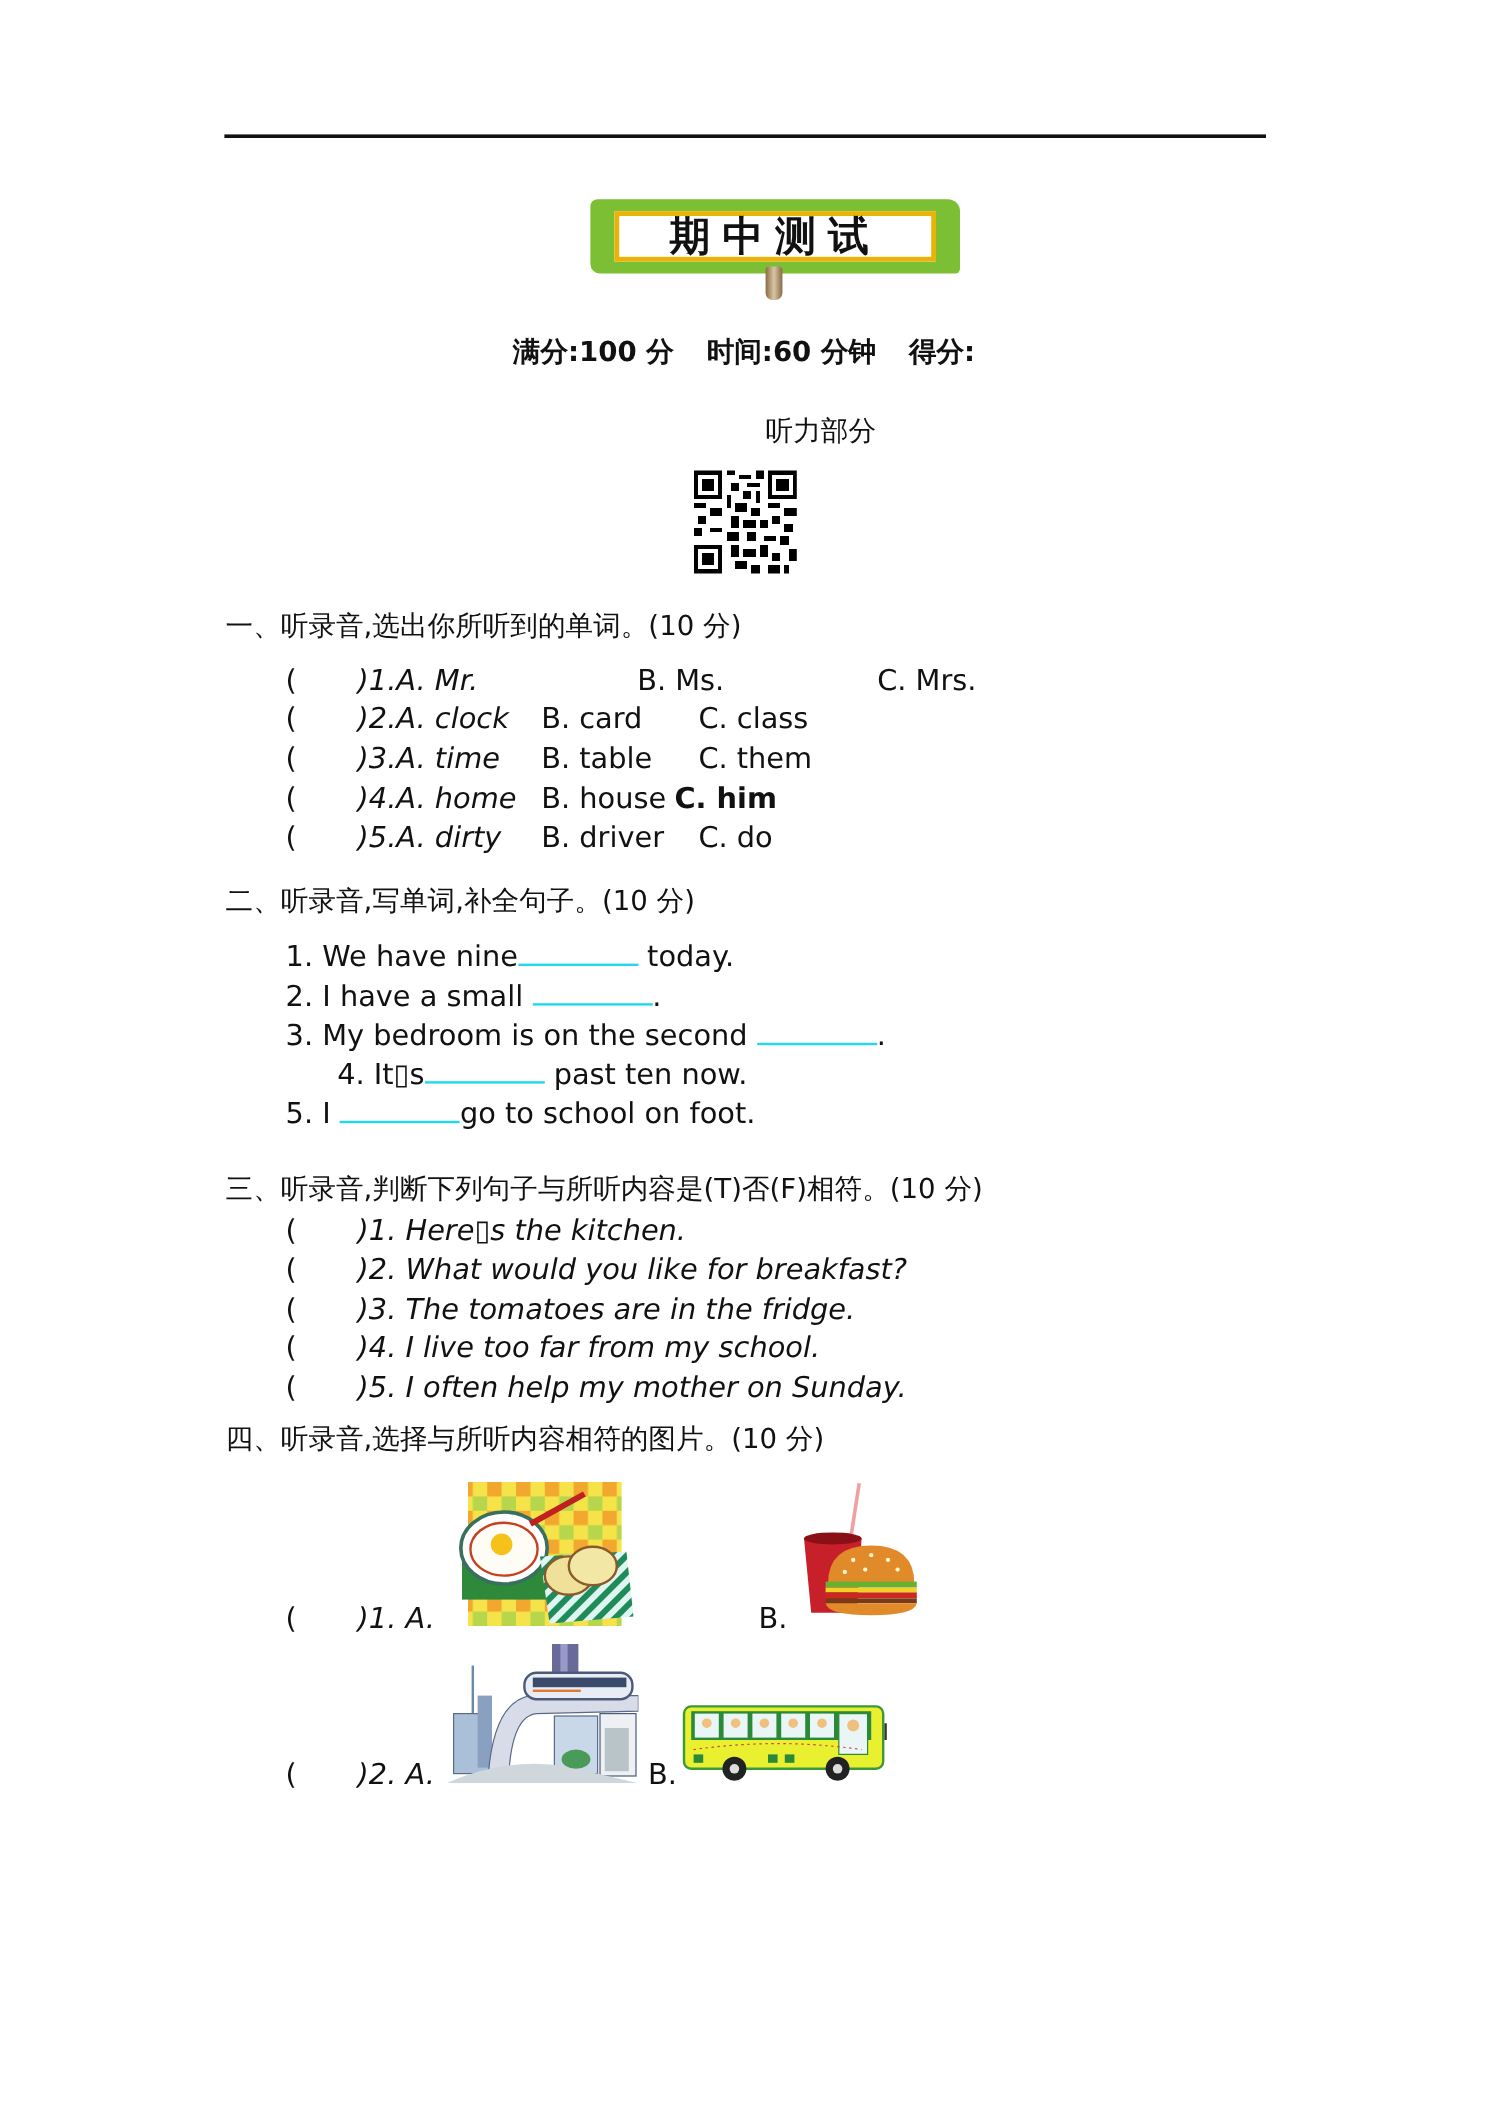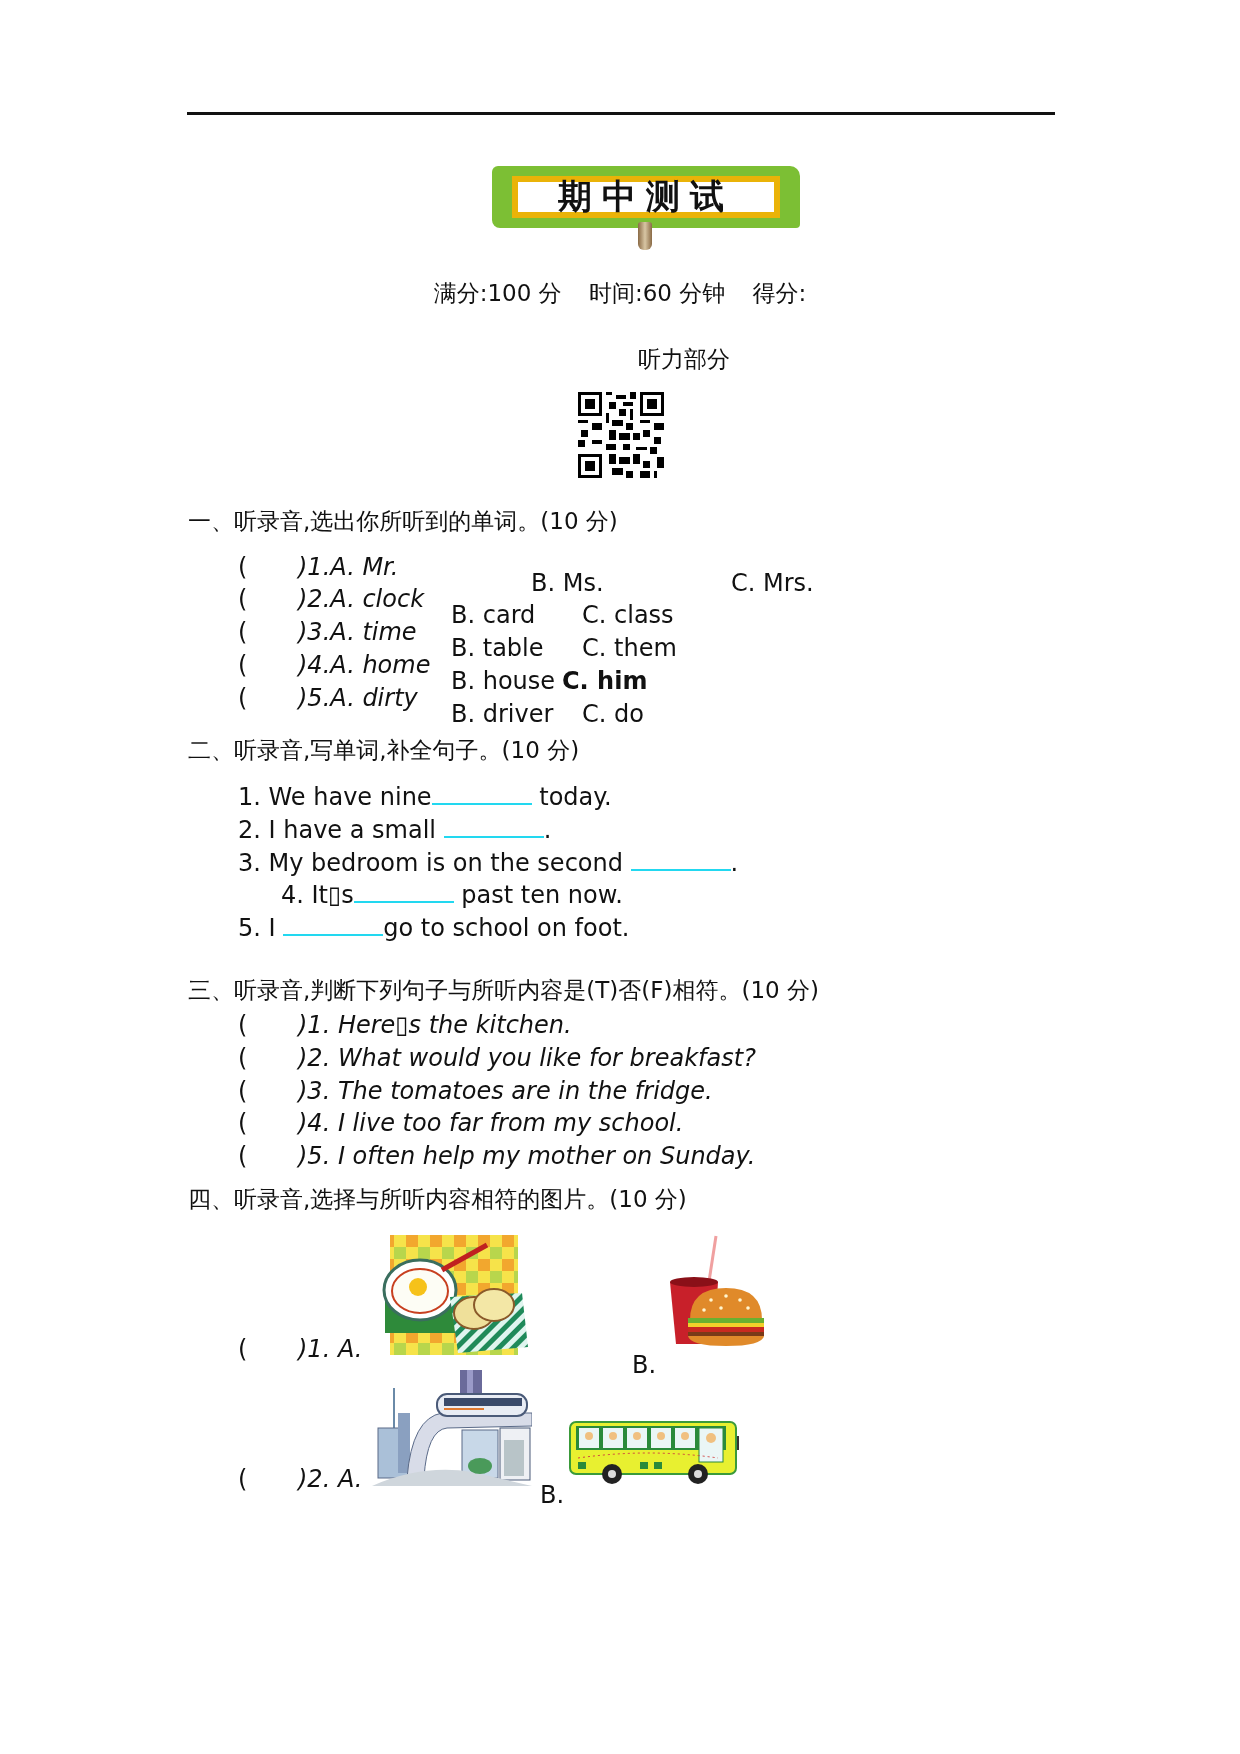--- a/index.html
+++ b/index.html
@@ -7,42 +7,42 @@
     body { position: relative; font-family: "DejaVu Sans", sans-serif; color: #111; overflow: hidden; }
     .rule { position: absolute; left: 187px; top: 112px; width: 868px; height: 3px; background: #111; }
 
     .title-sign { position: absolute; left: 492px; top: 162px; width: 308px; height: 90px; }
     .title-sign .green {
       position: absolute; left: 0; top: 4px; width: 308px; height: 62px;
       background: #7cbf34; border-radius: 6px 10px 4px 8px;
     }
     .title-sign .inner {
       position: absolute; left: 20px; top: 14px; width: 268px; height: 42px;
-      background: #fff; border: 6px solid #eab308;
+      background: #fff; border: 4px solid #eab308;
       display: flex; align-items: center; justify-content: center;
       font-size: 34px; font-weight: bold; letter-spacing: 10px; color: #111;
     }
     .title-sign .post {
       position: absolute; left: 146px; top: 60px; width: 14px; height: 28px;
       background: linear-gradient(90deg, #8a6a45, #d8c6a4 50%, #8a6a45);
       border-radius: 3px 3px 6px 6px;
     }
 
     .score-line { position: absolute; top: 278px; left: 0; width: 1240px; text-align: center; font-size: 23px; }
-    .score-line span { margin: 16px 10px; }
+    .score-line span { margin: 16px 10px; font-weight: bold; }
     .section-title-center { position: absolute; top: 344px; left: 638px; font-size: 23px; }
 
     .qr { position: absolute; left: 578px; top: 392px; width: 86px; height: 86px; }
     .qr svg { width: 100%; height: 100%; }
 
     .h { position: absolute; left: 188px; font-size: 23px; }
     .row { position: absolute; left: 238px; font-size: 24px; white-space: nowrap; }
     .row .paren-l { position: absolute; left: 0; }
     .row .paren-r { position: absolute; left: 60px; font-style: italic; }
-    .col { position: absolute; margin-top: 16px; }
+    .col { position: absolute; }
     .blank { display: inline-block; width: 100px; border-bottom: 2px solid #22d8f0; height: 22px; vertical-align: baseline; }
 
     .pic { position: absolute; }
   </style>
 </head>
 <body>
 
 <div class="rule"></div>
 
 <div class="title-sign">

